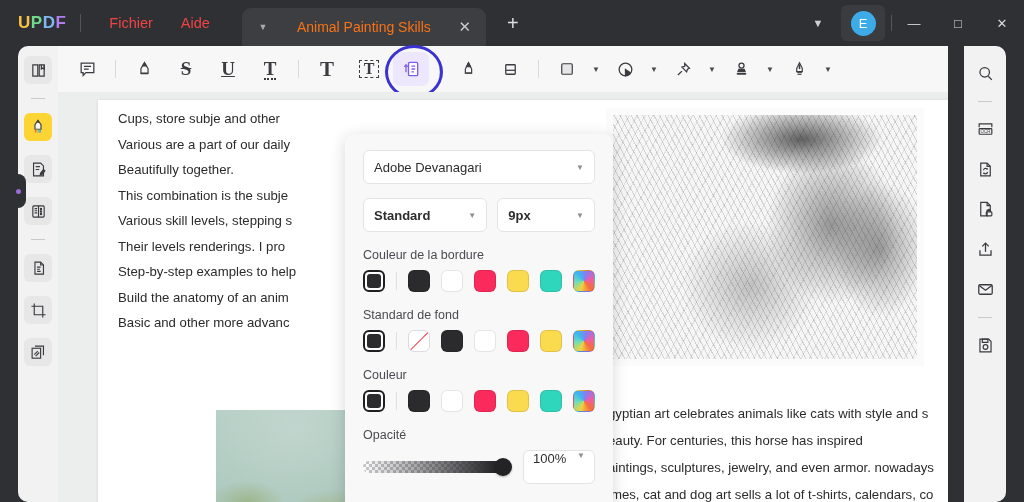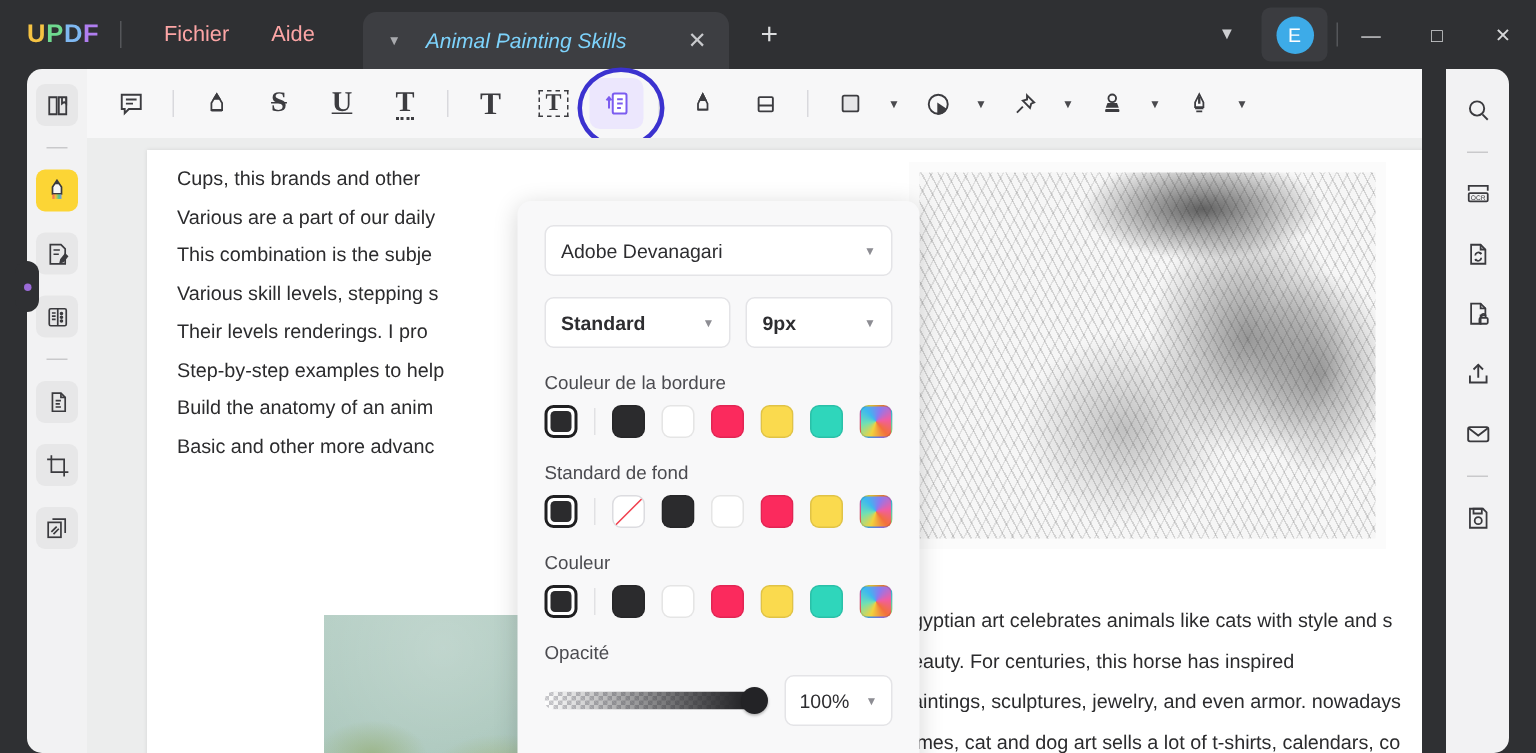--- a/index.html
+++ b/index.html
@@ -30,43 +30,43 @@
   }
   .logo span { display: inline-block; }
   .logo .l1 { color: #f6c343; }
   .logo .l2 { color: #6fd98f; }
   .logo .l3 { color: #7fb8f2; }
   .logo .l4 { color: #b07ef0; }
   .vsep-dark {
     width: 1px; height: 18px; background: #55565a; margin: 0 14px;
   }
   .menu-item {
-    color: #fca5a5; font-size: 14.5px;
+    color: #ef4444; font-size: 14.5px;
     padding: 5px 14px; border-radius: 5px; cursor: default;
   }
 
   .tab {
     position: relative;
     margin-left: 18px;
     height: 38px; min-width: 244px;
     background: #3d3e42;
     border-radius: 9px 9px 0 0;
     display: flex; align-items: center;
     align-self: flex-end;
     padding: 0 10px;
   }
   .tab-caret {
     width: 22px; height: 22px;
     display: flex; align-items: center; justify-content: center;
     color: #a9aaae; font-size: 9px;
   }
   .tab-title {
-    flex: 1; text-align: left;
-    color: #7dd3fc; font-size: 14px;
-    white-space: nowrap; padding: 0 10px; font-style: italic;
+    flex: 1; text-align: center;
+    color: #f97316; font-size: 14px;
+    white-space: nowrap; padding: 0 10px;
   }
   .tab-close {
     width: 22px; height: 22px;
     display: flex; align-items: center; justify-content: center;
     color: #c9cacd; font-size: 15px; border-radius: 4px;
   }
   .tab-new {
     margin-left: 14px; width: 26px; height: 26px;
     display: flex; align-items: center; justify-content: center;
     color: #dcdddf; font-size: 20px; font-weight: 300; border-radius: 5px;
@@ -300,21 +300,21 @@
   }
   .slider-knob {
     position: absolute; right: -3px; top: -3px;
     width: 18px; height: 18px; border-radius: 50%;
     background: #232326;
     box-shadow: 0 1px 2px rgba(0,0,0,.3);
   }
   .opacity-select {
     width: 72px; height: 34px; background: #fff;
     border: 1px solid #e4e4e7; border-radius: 6px;
-    display: flex; align-items: center; padding: 0 9px;
+    display: flex; padding: 0 9px;
     font-size: 13px; color: #2d2d30;
   }
   .opacity-select .val { flex: 1; }
 </style>
 </head>
 <body>
 
 <div id="app">
 
   <div class="titlebar">
@@ -520,22 +520,23 @@
           </svg>
         </div>
         <div class="tool-caret">▼</div>
       </div>
     </div>
 
     <div class="doc-area">
       <div class="page">
 
         <div class="col-left">
-          <div class="doc-line">Cups, this brands and other</div>
+          <div class="doc-line">Cups, store subje and other</div>
           <div class="doc-line">Various are a part of our daily</div>
+          <div class="doc-line">Beautifully together.</div>
           <div class="doc-line">This combination is the subje</div>
           <div class="doc-line">Various skill levels, stepping s</div>
           <div class="doc-line">Their levels renderings. I pro</div>
           <div class="doc-line">Step-by-step examples to help</div>
           <div class="doc-line">Build the anatomy of an anim</div>
           <div class="doc-line">Basic and other more advanc</div>
         </div>
 
         <div class="sketch">
           <div class="sketch-inner"></div>

